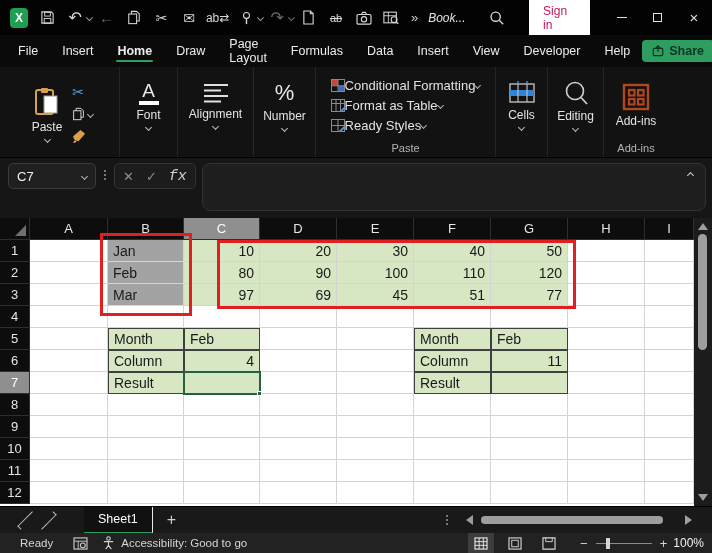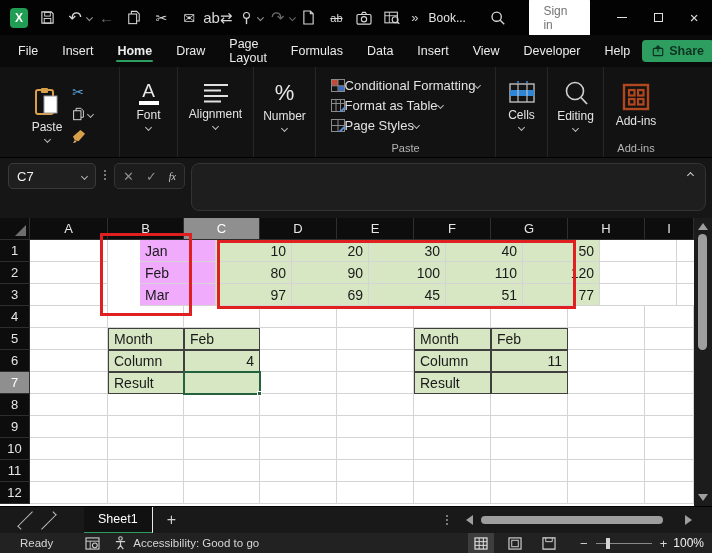--- a/index.html
+++ b/index.html
@@ -12,28 +12,28 @@
   .tb-ic { width:24px; height:24px; display:flex; align-items:center; justify-content:center; color:#d8d8d8; margin:0 3px; }
   .tb-ic.dim { color:#6b6b6b; }
   .tb-ic svg { display:block; }
   .excel-logo { width:20px; height:20px; border-radius:4px; background:#1f9e54; color:#fff; font-weight:bold; font-size:12px; display:flex; align-items:center; justify-content:center; margin-right:6px; }
   .chv { display:inline-block; width:5px; height:5px; border-right:1.4px solid currentColor; border-bottom:1.4px solid currentColor; transform:rotate(45deg); }
   .chv.up { transform:rotate(-135deg); }
   .chv.left { transform:rotate(135deg); }
   .chv.right { transform:rotate(-45deg); }
   .tb-chv { color:#9a9a9a; margin-left:-2px; margin-right:1px; }
   .overflow-glyph { font-size:13px; color:#cfcfcf; margin:0 6px; }
-  .doc-name { color:#e4e4e4; font-size:12px; margin:0 18px 0 4px; }
-  .signin { background:#fff; color:#737373; font-size:12px; padding:5px 14px; border-radius:2px; margin:0 14px 0 18px; }
+  .doc-name { color:#e4e4e4; font-size:12px; margin:0 18px 0 4px;font-style:italic; }
+  .signin { background:#fff; color:#be185d; font-size:12px; padding:5px 14px; border-radius:2px; margin:0 14px 0 18px; }
   .wctl { width:40px; height:35px; display:flex; align-items:center; justify-content:center; color:#e0e0e0; }
   .min-bar { width:10px; height:1px; background:#e0e0e0; }
   .max-box { width:9px; height:9px; border:1px solid #e0e0e0; }
   .close-x { font-size:15px; line-height:1; }
   .strike-ab { font-size:11px; text-decoration:line-through; color:#d8d8d8; }
-  .repl-ab { font-size:15px; color:#d8d8d8; }
+  .repl-ab { font-size:12px; color:#d8d8d8; }
 
   
   .menubar { height:32px; background:#0a0a0a; display:flex; align-items:center; padding:0 6px; flex:0 0 auto; }
   .menu-item { position:relative; padding:8px 12px; font-size:12.5px; color:#ececec; }
   .menu-item.active { font-weight:bold; }
   .menu-item.active::after { content:""; position:absolute; left:11px; right:11px; bottom:4px; height:2.5px; background:#2d9e5f; border-radius:2px; }
   .share-btn { margin-left:auto; margin-right:10px; background:#2d9e5f; color:#0d3421; display:flex; align-items:center; gap:5px; padding:4px 10px; border-radius:4px; font-size:12.5px; font-weight:bold; }
 
   
   .ribbon { height:91px; background:#121212; display:flex; flex:0 0 auto; border-bottom:1px solid #000; }
@@ -57,38 +57,38 @@
   .scissors-glyph { font-size:14px; color:#58a6e0; font-family:"DejaVu Sans",sans-serif; }
 
   
   .fbar { height:60px; background:#161616; display:flex; align-items:flex-start; padding:5px 6px 0 8px; gap:6px; flex:0 0 auto; position:relative; }
   .namebox { width:88px; height:26px; background:#1f1f1f; border:1px solid #3a3a3a; border-radius:5px; display:flex; align-items:center; padding:0 8px; color:#f0f0f0; font-size:13px; }
   .namebox .chv { margin-left:auto; color:#b5b5b5; }
   .vdots { display:flex; flex-direction:column; gap:2px; padding:7px 2px; }
   .vdots i { width:2px; height:2px; border-radius:50%; background:#9a9a9a; }
   .fx-group { height:26px; background:#1c1c1c; border:1px solid #343434; border-radius:5px; display:flex; align-items:center; padding:0 8px; gap:12px; }
   .fxg-btn { color:#8f8f8f; font-size:13px; font-family:"DejaVu Sans",sans-serif; }
-  .fx-it { font-family:Liberation Serif, serif; font-style:italic; font-size:10px; color:#cfcfcf; }
+  .fx-it { font-family:Liberation Mono, monospace; font-style:italic; font-size:15px; color:#cfcfcf; }
   .finput { flex:1; height:48px; background:#1e1e1e; border:1px solid #333; border-radius:8px; position:relative; }
   .finput .chv { position:absolute; right:12px; top:9px; color:#cfcfcf; }
 
   
   .pane { height:288px; position:relative; background:#fff; flex:0 0 auto; overflow:hidden; }
   .corner { position:absolute; left:0; top:0; width:30px; height:22px; background:#0d0d0d; border-right:1px solid #2e2e2e; border-bottom:1px solid #2e2e2e; }
   .corner .tri { position:absolute; right:3px; bottom:3px; width:0; height:0; border-left:11px solid transparent; border-bottom:11px solid #6f6f6f; }
   .colhdrs { position:absolute; left:30px; top:0; height:22px; display:flex; }
   .ch { height:22px; background:#0d0d0d; color:#e6e6e6; font-size:13px; display:flex; align-items:center; justify-content:center; border-right:1px solid #2e2e2e; border-bottom:1px solid #2e2e2e; }
   .ch.sel { background:#8f8f8f; color:#fff; }
   .rowhdrs { position:absolute; left:0; top:22px; width:30px; }
   .rh { width:30px; height:22px; background:#0d0d0d; color:#e6e6e6; font-size:13px; display:flex; align-items:center; justify-content:center; border-right:1px solid #2e2e2e; border-bottom:1px solid #2e2e2e; }
   .rh.sel { background:#8f8f8f; color:#fff; }
   .cells { position:absolute; left:30px; top:22px; }
   .crow { display:flex; }
   .cell { height:22px; background:#fff; border-right:1px solid #d4d4d4; border-bottom:1px solid #d4d4d4; display:flex; align-items:center; font-size:14px; color:#1a1a1a; padding:0 5px; }
-  .cell.orange { background:#f0abfc;margin-left:32px; }
+  .cell.orange { background:#a3a3a3; }
   .cell.green { background:#d7e6c3; }
   .cell.num { justify-content:flex-end; }
   .cell.tb { background:#d7e6c3; border:1px solid #3f3f3f; }
   .ov { position:absolute; pointer-events:none; }
   .redbox { border:3px solid #e02020; }
   .selbox { border:2px solid #24623f; }
   .fillhandle { position:absolute; width:5px; height:5px; background:#24623f; border:1px solid #fff; }
   .vscroll { position:absolute; right:0; top:0; bottom:0; width:18px; background:#1c1c1c; }
   .vthumb { position:absolute; left:4px; width:9px; border-radius:5px; background:#9e9e9e; }
   .arr { width:0; height:0; position:absolute; }
@@ -103,21 +103,21 @@
   .sheettab { height:27px; display:flex; align-items:center; padding:0 14px; color:#fff; font-size:12.5px; border-bottom:2.5px solid #2d9e5f; border-right:1px solid #e8e8e8; margin-left:26px; background:#111; }
   .addsheet { color:#cfcfcf; font-size:16px; padding:0 14px; }
   .hs-dots { display:flex; flex-direction:column; gap:2px; margin-left:auto; margin-right:18px; }
   .hs-dots i { width:2px; height:2px; border-radius:50%; background:#9a9a9a; }
   .hscroll { display:flex; align-items:center; gap:6px; margin-right:4px; }
   .htrack { width:200px; height:10px; position:relative; }
   .hthumb { position:absolute; left:2px; top:1px; width:182px; height:8px; border-radius:4px; background:#9e9e9e; }
 
   
   .statusbar { height:20px; background:#222; display:flex; align-items:center; padding:0 8px; flex:1; color:#d5d5d5; font-size:11.5px; }
-  .sb-ready { margin:0 32px 0 12px; }
+  .sb-ready { margin:0 20px 0 12px; }
   .sb-ic { display:flex; align-items:center; color:#cfcfcf; margin-right:14px; }
   .sb-acc { margin-right:auto; }
   .view-btn { width:26px; height:20px; display:flex; align-items:center; justify-content:center; color:#d8d8d8; margin:0 4px; }
   .view-btn.active { background:#3d3d3d; }
   .zoomctl { display:flex; align-items:center; gap:8px; margin-left:14px; }
   .zminus, .zplus { font-size:13px; color:#d8d8d8; }
   .ztrack { width:56px; height:1px; background:#8a8a8a; position:relative; }
   .zhandle { position:absolute; left:10px; top:-5px; width:4px; height:11px; background:#d4d4d4; }
   .zpct { font-size:12px; color:#f0f0f0; margin-left:6px; }
 </style>
@@ -315,21 +315,21 @@
               </svg>
             <span>Format as Table</span>
               <span class="chv"></span>
           </span>
           <span class="style-row">
             <svg width="14" height="13" viewBox="0 0 14 13">
                 <rect x="0.5" y="0.5" width="13" height="12" fill="none" stroke="#8a8a8a"></rect>
                 <path d="M0.5 6.5h13M7 0.5V12.5" stroke="#8a8a8a"></path>
                 <path d="M7 13l6-6 1.5 1.5L8.5 14z" fill="#5a8fd6"></path>
               </svg>
-            <span>Page Styles</span>
+            <span>Ready Styles</span>
               <span class="chv"></span>
           </span>
         </div>
       </div>
       <div class="rgroup-label">
           <span>Paste</span>
         </div>
     </div>
 
     <div class="rgroup" style="width:52px;">

